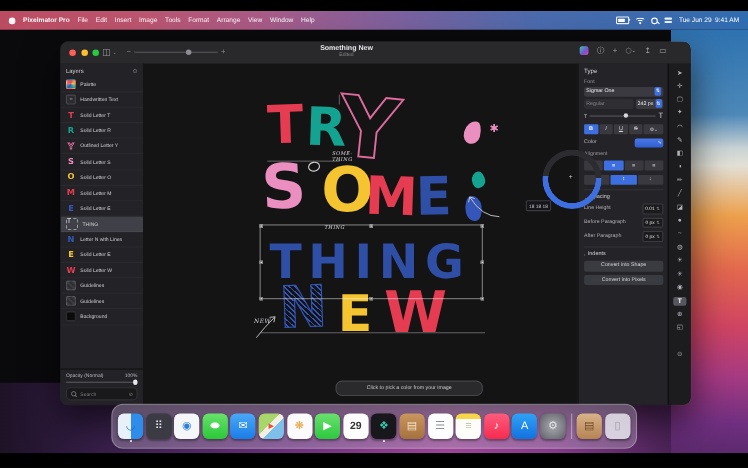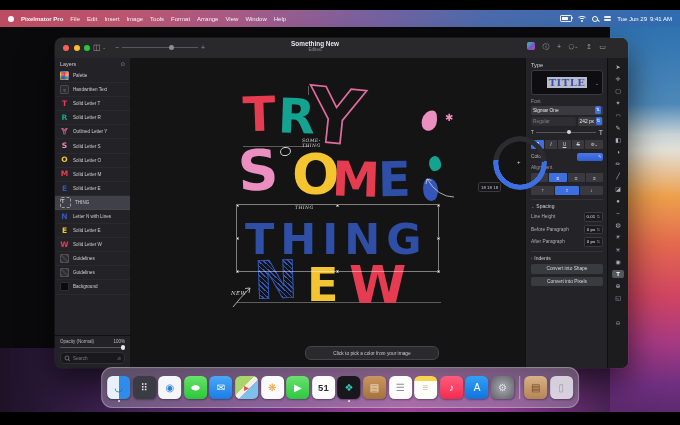--- a/index.html
+++ b/index.html
@@ -370,24 +370,20 @@
           <span class="hd bl"></span>
           <span class="hd bm"></span>
           <span class="hd br"></span>
         </div>
 
         <div class="tip">Click to pick a color from your image</div>
       </div>
 
       <div class="type-panel">
         <div class="tp-h">Type</div>
-        <div class="preview">
-          <span class="txt">TITLE</span>
-          <span class="chev">⌄</span>
-        </div>
         <div class="lbl">Font</div>
         <div class="sel-input">
           <span>Sigmar One</span>
           <span class="stp">⇅</span>
         </div>
         <div class="row2">
           <div class="sel-dim">
             <span>Regular</span>
           </div>
           <div class="size-box">
@@ -511,21 +507,21 @@
       <div class="dock-icon" style="background: linear-gradient(135deg, rgb(168, 214, 106) 42%, rgb(243, 239, 228) 42%, rgb(243, 239, 228) 58%, rgb(127, 192, 234) 58%); color: rgb(232, 80, 58);">
           <span class="g">▸</span>
         </div>
       <div class="dock-icon" style="background: rgb(251, 251, 253); color: rgb(232, 162, 60);">
           <span class="g">❋</span>
         </div>
       <div class="dock-icon" style="background: linear-gradient(rgb(106, 224, 110), rgb(45, 201, 63)); color: rgb(255, 255, 255);">
           <span class="g">▶</span>
         </div>
       <div class="dock-icon cal" style="background: rgb(253, 253, 253); color: rgb(51, 51, 51);">
-          <span class="g">51</span>
+          <span class="g">29</span>
         </div>
       <div class="dock-icon" style="background: rgb(23, 23, 28); color: rgb(53, 201, 176);">
           <span class="g">❖</span>
           <span class="run-dot"></span>
         </div>
       <div class="dock-icon" style="background: linear-gradient(rgb(201, 150, 95), rgb(165, 113, 61)); color: rgb(244, 227, 204);">
           <span class="g">▤</span>
         </div>
       <div class="dock-icon" style="background: rgb(253, 253, 253); color: rgb(138, 144, 150);">
           <span class="g">☰</span>

